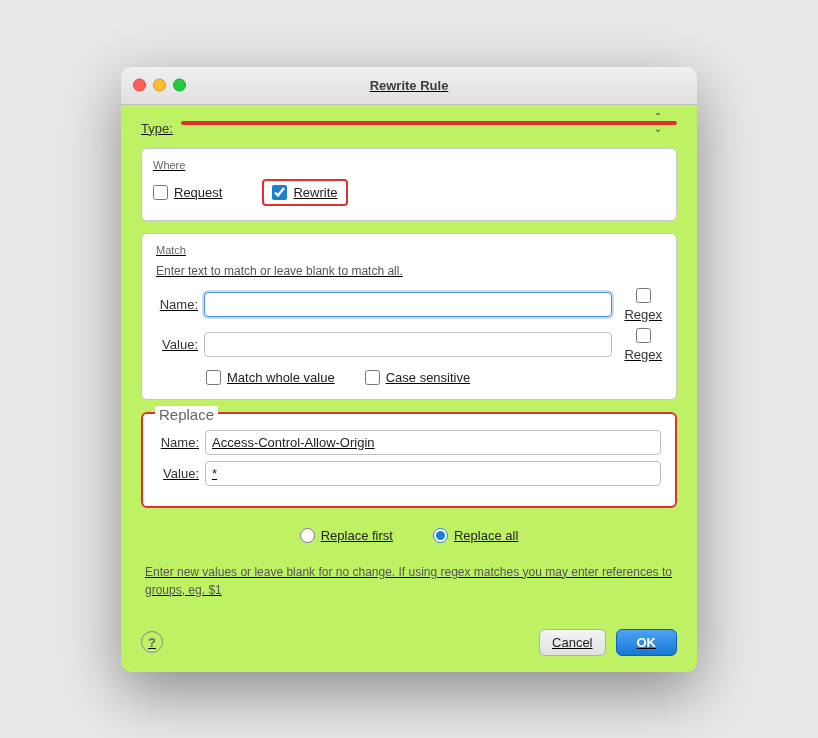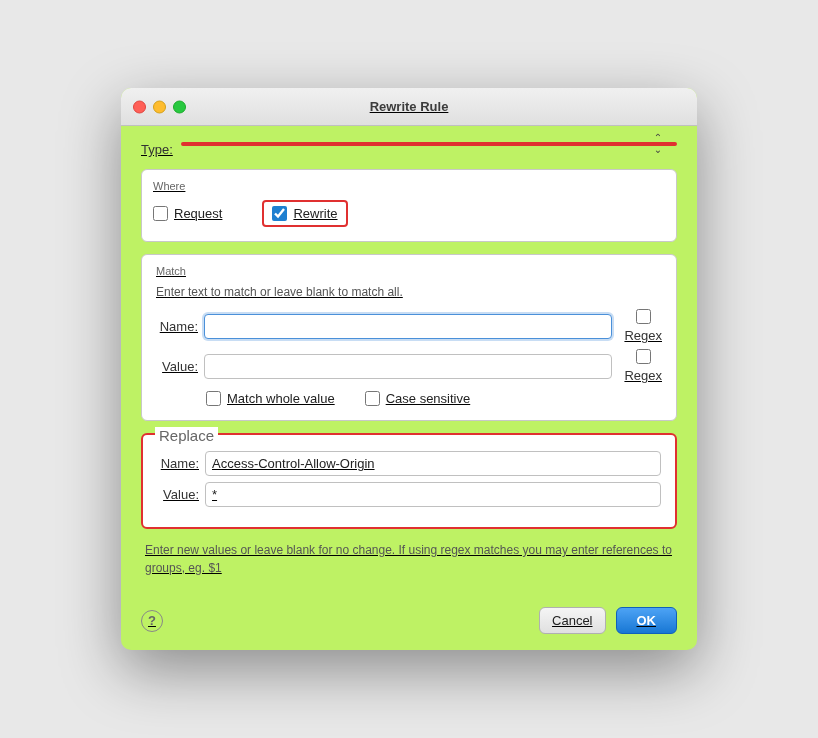--- a/index.html
+++ b/index.html
@@ -422,20 +422,30 @@
         <span class="field-label">Name:</span>
         <input type="text" class="field-input" value="Access-Control-Allow-Origin" style="">
       </div>
 
       <div class="field-row">
         <span class="field-label">Value:</span>
         <input type="text" class="field-input" value="*" style="">
       </div>
     </div>
 
+    <div class="radio-row">
+      <div class="radio-group">
+        <input type="radio" name="replace-mode" id="replace-first" style="">
+        <label for="replace-first">Replace first</label>
+      </div>
+      <div class="radio-group">
+        <input type="radio" name="replace-mode" id="replace-all" checked="" style="">
+        <label for="replace-all">Replace all</label>
+      </div>
+    </div>
 
     <div class="footer-hint">Enter new values or leave blank for no change. If using regex matches
 you may enter references to groups, eg. $1</div>
   </div>
 
   <div class="bottom-bar">
     <button class="help-btn">?</button>
     <div class="btn-group">
       <button class="btn-cancel">Cancel</button>
       <button class="btn-ok">OK</button>

